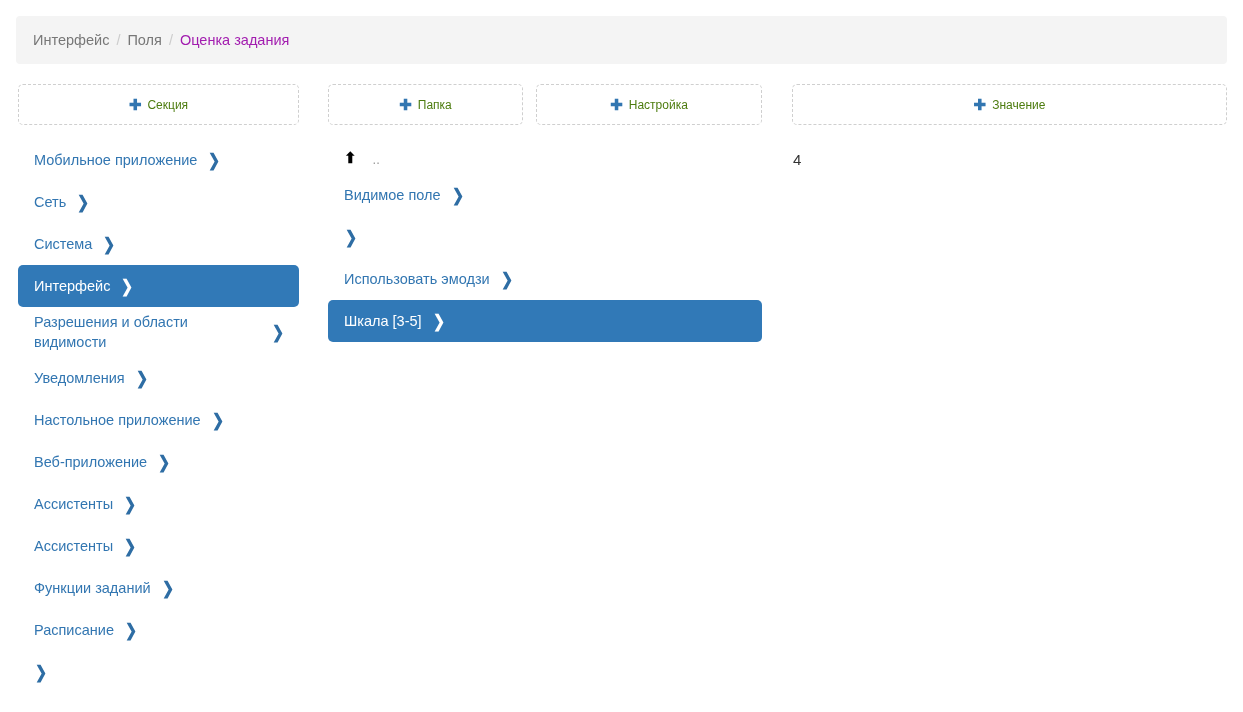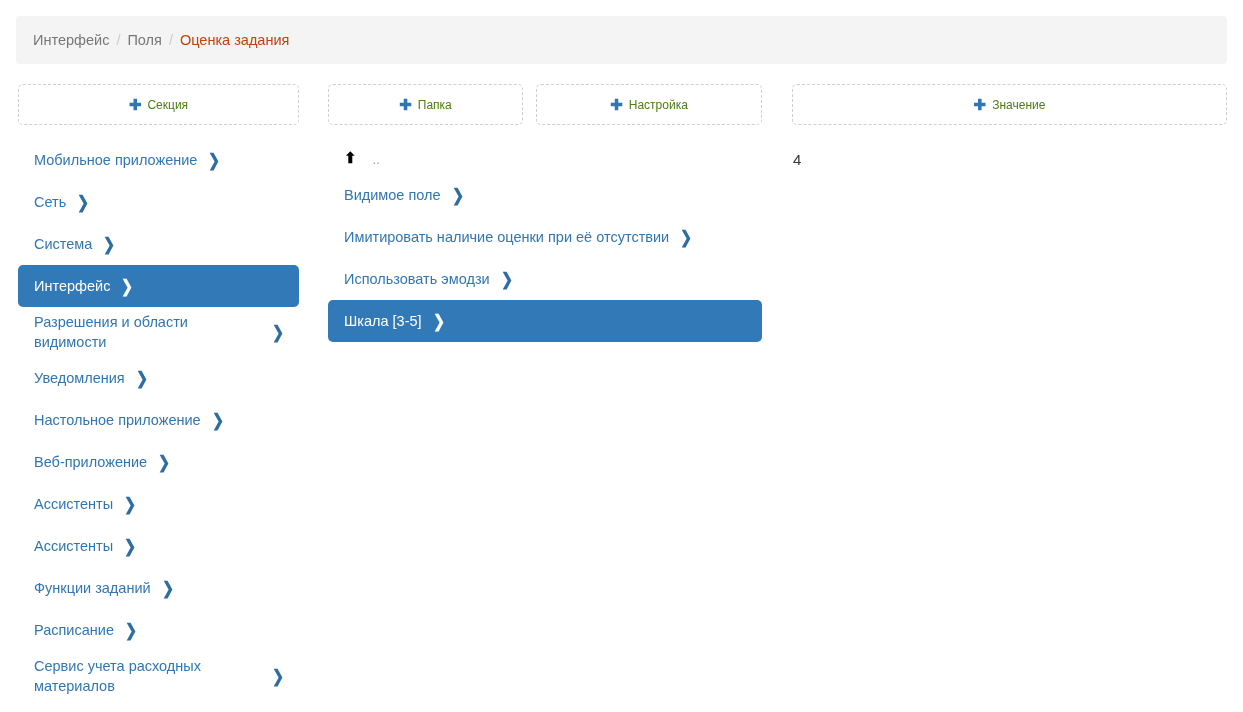--- a/index.html
+++ b/index.html
@@ -28,21 +28,21 @@
     display: flex;
     align-items: center;
     padding-left: 17px;
   }
   .crumb {
     font-size: 14.5px;
     color: #777777;
     white-space: nowrap;
   }
   .crumb.active {
-    color: #c2410c;
+    color: #a21caf;
   }
   .crumb-sep {
     font-size: 14.5px;
     color: #cccccc;
     margin: 0 7px;
   }
 
   
   .col {
     position: absolute;
@@ -232,21 +232,20 @@
       <span class="row-label">Функции заданий</span>
       <span class="chev">❯</span>
     </div>
 
     <div class="row">
       <span class="row-label">Расписание</span>
       <span class="chev">❯</span>
     </div>
 
     <div class="row">
-      <span class="row-label">Сервис учета расходных материалов</span>
       <span class="chev">❯</span>
     </div>
 
   </div>
 </div>
 
 <div class="col col-folder">
   <div class="add-btn">
     <span class="plus">✚</span>
     <span class="lbl">Папка</span>
@@ -266,21 +265,20 @@
     <span class="up-arrow">⬆</span>
     <span class="dots">..</span>
   </div>
 
   <div class="row">
     <span class="row-label">Видимое поле</span>
     <span class="chev">❯</span>
   </div>
 
   <div class="row">
-    <span class="row-label">Имитировать наличие оценки при её отсутствии</span>
     <span class="chev">❯</span>
   </div>
 
   <div class="row">
     <span class="row-label">Использовать эмодзи</span>
     <span class="chev">❯</span>
   </div>
 
   <div class="row selected">
     <span class="row-label">Шкала [3-5]</span>

